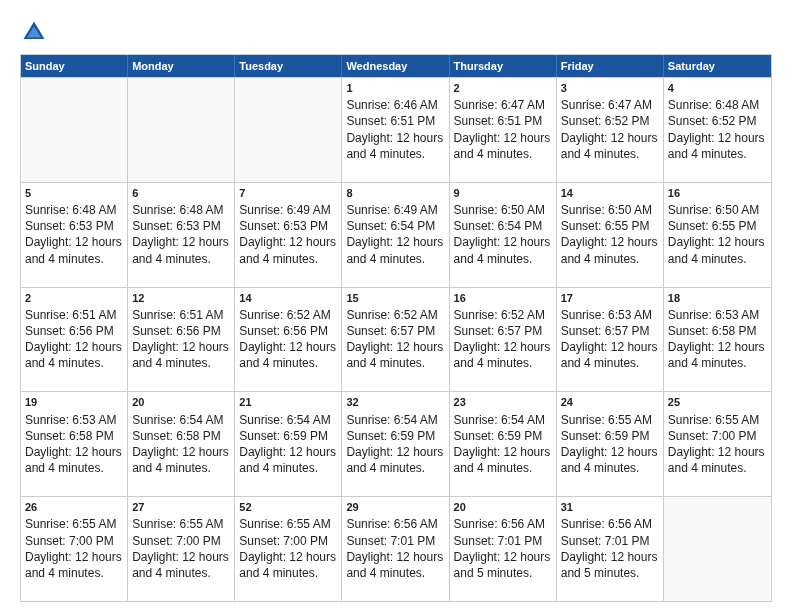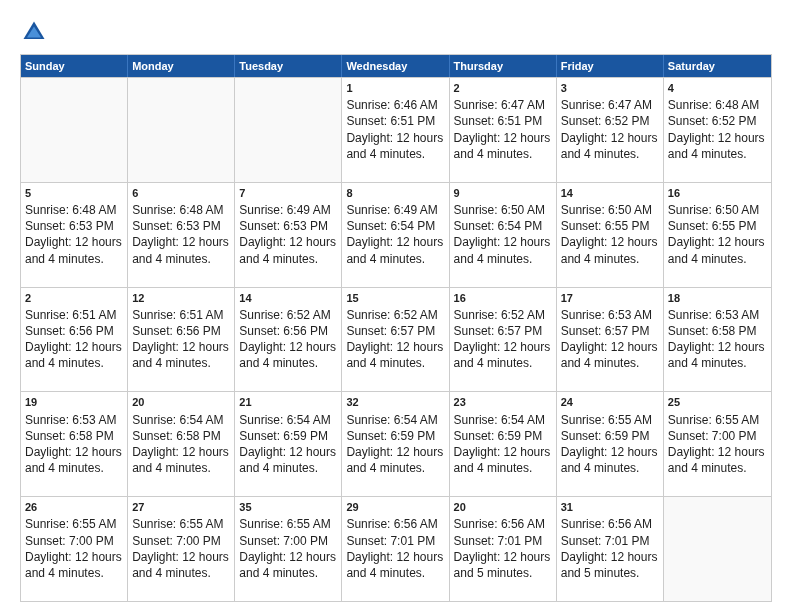--- a/index.html
+++ b/index.html
@@ -255,21 +255,21 @@
         <div class="cal-row">
           <div class="cal-cell">
             <div class="day-num">26</div>
             <div class="day-info">Sunrise: 6:55 AM<br>Sunset: 7:00 PM<br>Daylight: 12 hours and 4 minutes.</div>
           </div>
           <div class="cal-cell">
             <div class="day-num">27</div>
             <div class="day-info">Sunrise: 6:55 AM<br>Sunset: 7:00 PM<br>Daylight: 12 hours and 4 minutes.</div>
           </div>
           <div class="cal-cell">
-            <div class="day-num">35</div>
+            <div class="day-num">52</div>
             <div class="day-info">Sunrise: 6:55 AM<br>Sunset: 7:00 PM<br>Daylight: 12 hours and 4 minutes.</div>
           </div>
           <div class="cal-cell">
             <div class="day-num">29</div>
             <div class="day-info">Sunrise: 6:56 AM<br>Sunset: 7:01 PM<br>Daylight: 12 hours and 4 minutes.</div>
           </div>
           <div class="cal-cell">
             <div class="day-num">20</div>
             <div class="day-info">Sunrise: 6:56 AM<br>Sunset: 7:01 PM<br>Daylight: 12 hours and 5 minutes.</div>
           </div>

